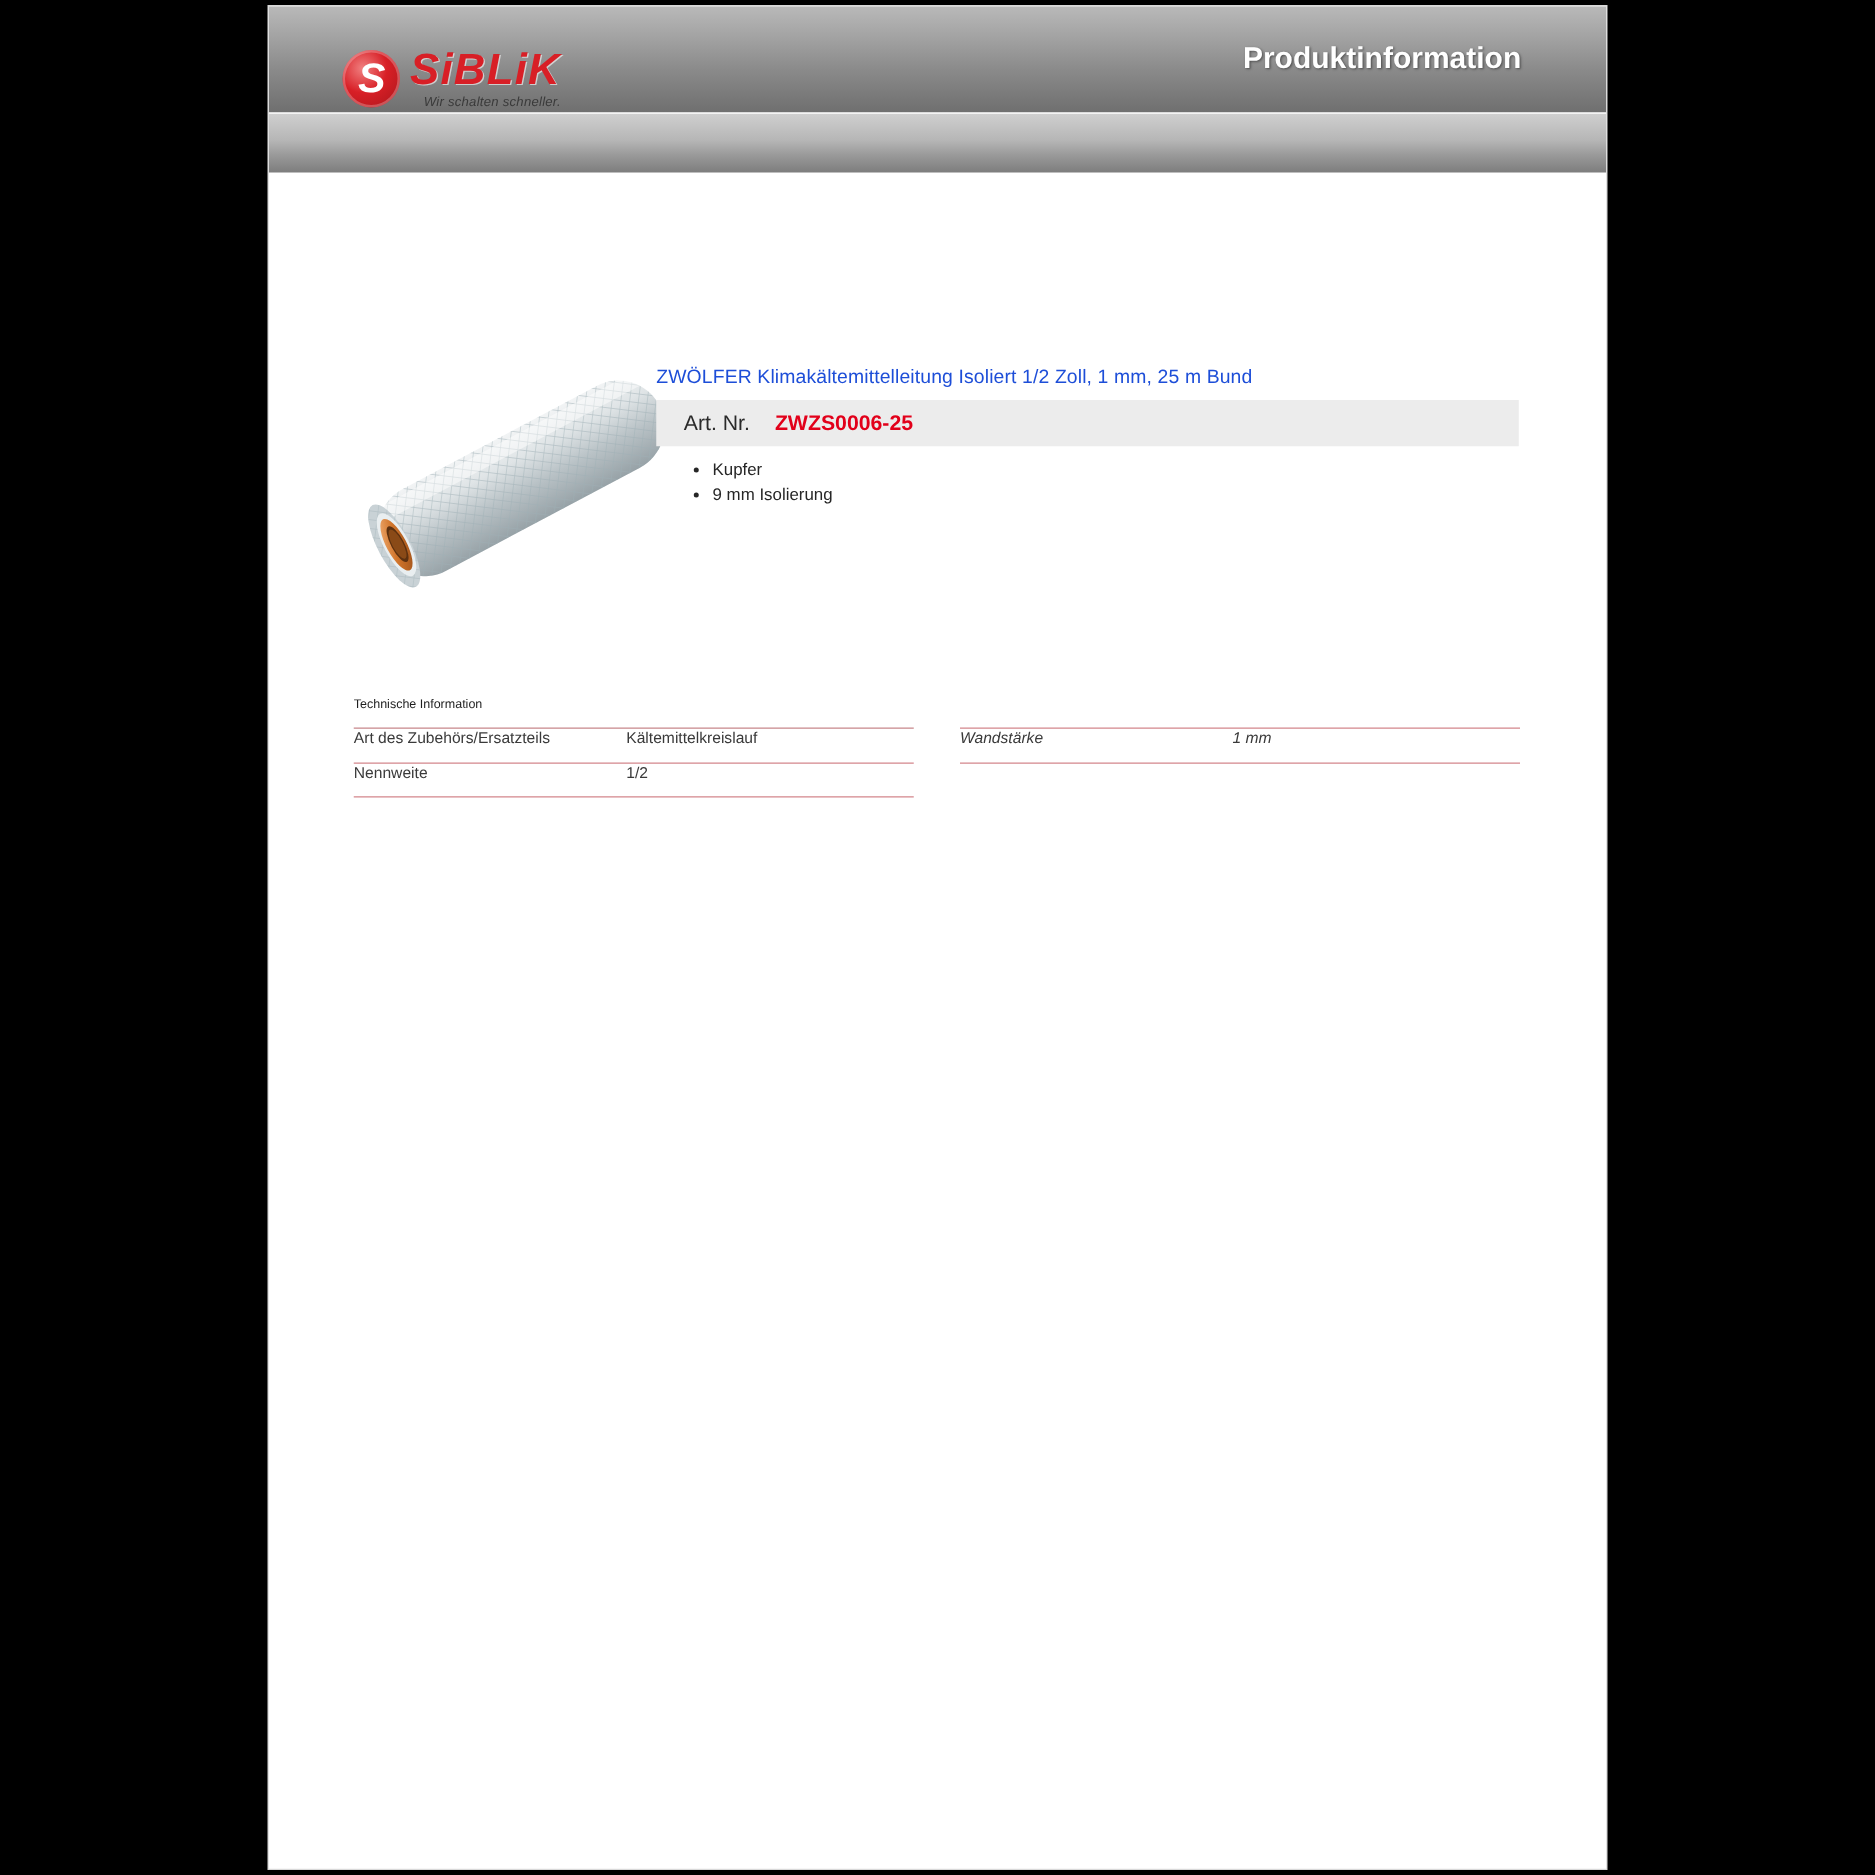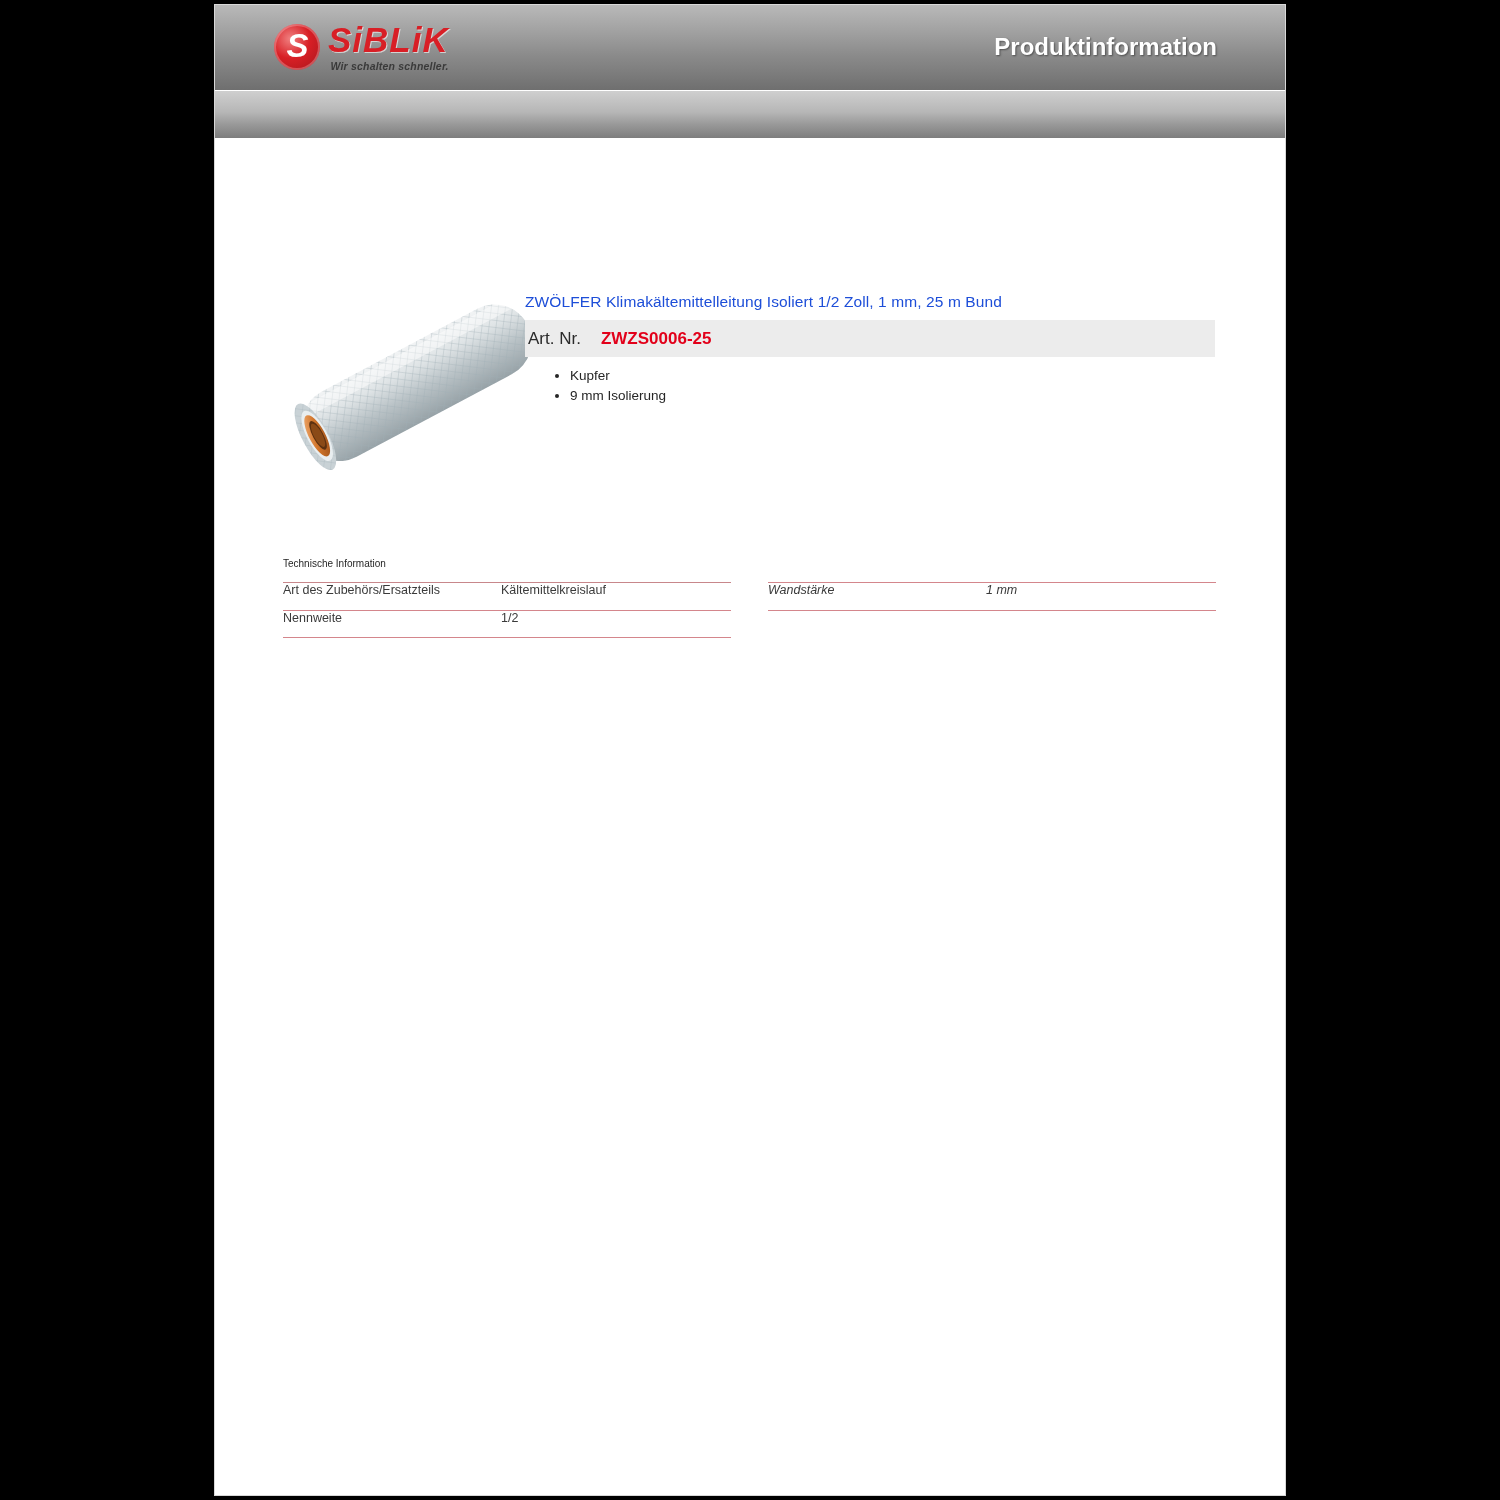--- a/index.html
+++ b/index.html
@@ -35,21 +35,21 @@
   }
   .header-band {
     position: relative;
     width: 100%;
     height: 47px;
     background: linear-gradient(to bottom, #cfcfcf 0%, #b6b6b6 45%, #9a9a9a 70%, #7d7d7d 100%);
   }
   .logo {
     position: absolute;
     left: 59px;
-    top: 17px;
+    top: 33px;
     display: flex;
     align-items: center;
     gap: 8px;
   }
   .logo-mark {
     width: 46px;
     height: 46px;
     border-radius: 50%;
     background: radial-gradient(circle at 35% 32%, #f08080 0%, #d81f26 45%, #a8161b 100%);
     position: relative;
@@ -77,21 +77,21 @@
     font-size: 35px;
     font-weight: bold;
     font-style: italic;
     color: #d81f26;
     letter-spacing: 1px;
     text-shadow: 1px 1px 0 rgba(255,255,255,0.6);
   }
   .logo-tag {
     margin-top: 4px;
     font-size: 10.5px;
-    font-weight: bold;
+    font-weight: normal;
     font-style: italic;
     color: #3a3a3a;
     letter-spacing: 0.2px;
     text-align: right;
   }
   .header-title {
     position: absolute;
     right: 68px;
     top: 28px;
     color: #ffffff;
@@ -126,21 +126,21 @@
 
   .artnr-bar {
     position: absolute;
     left: 310px;
     top: 182px;
     width: 690px;
     height: 37px;
     background: #ececec;
     display: flex;
     align-items: center;
-    padding-left: 3px;
+    padding-left: 22px;
     box-sizing: border-box;
   }
   .artnr-label {
     font-size: 17px;
     color: #2a2a2a;
   }
   .artnr-value {
     font-size: 17px;
     font-weight: bold;
     color: #e2001a;

